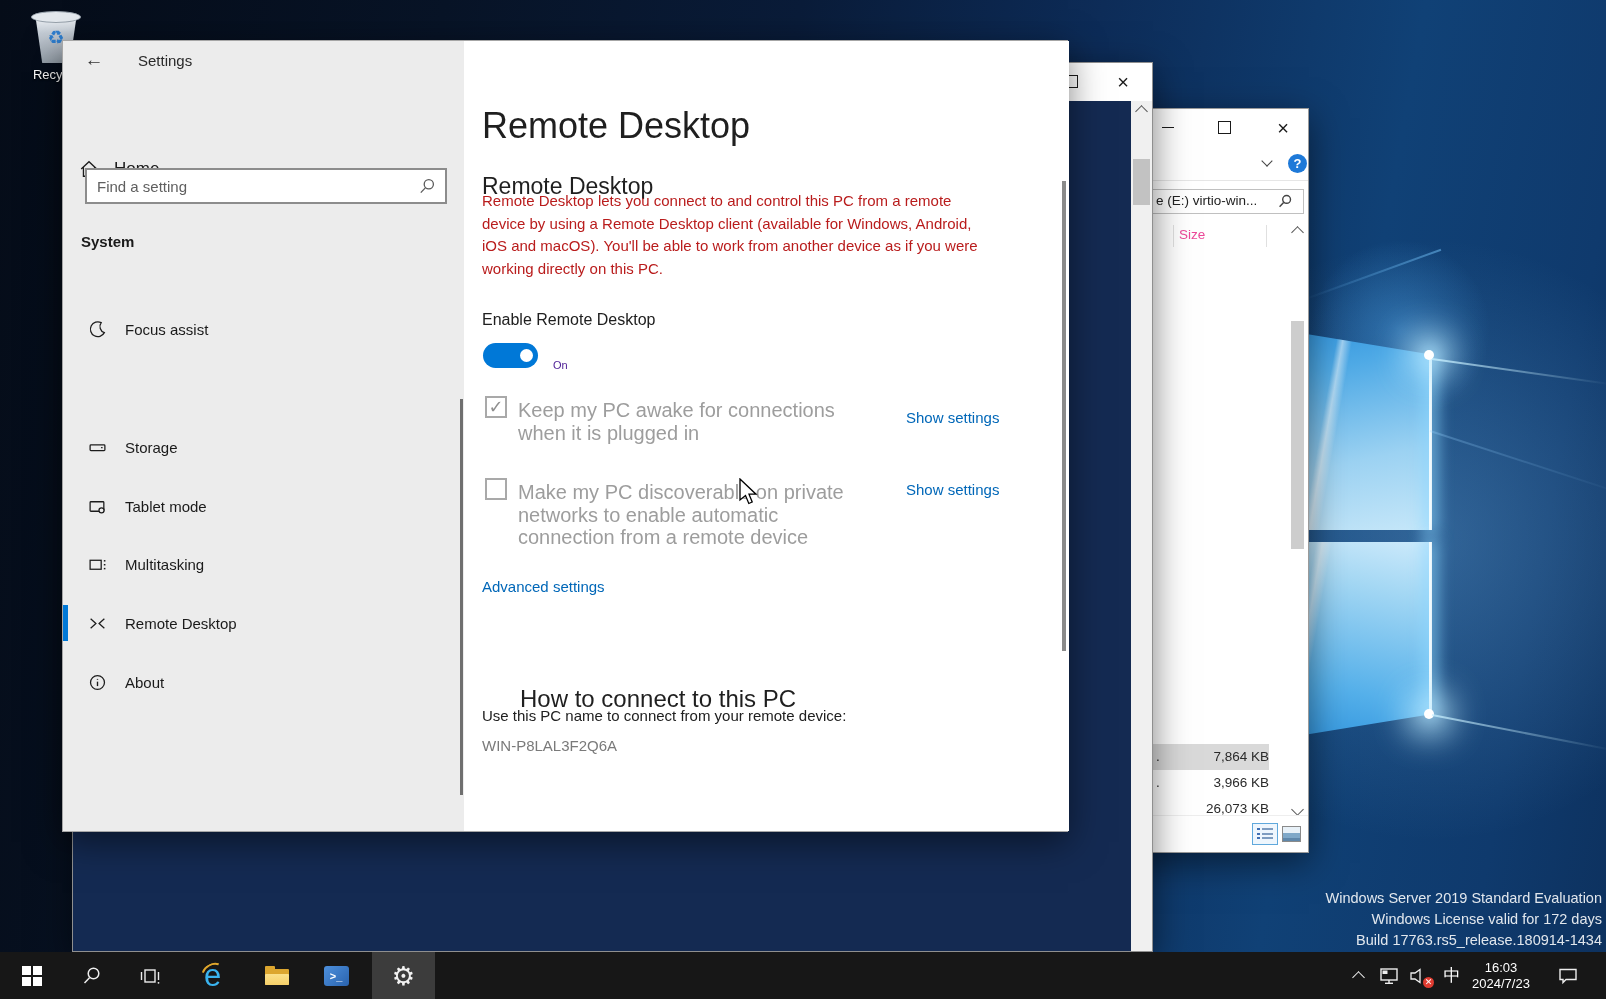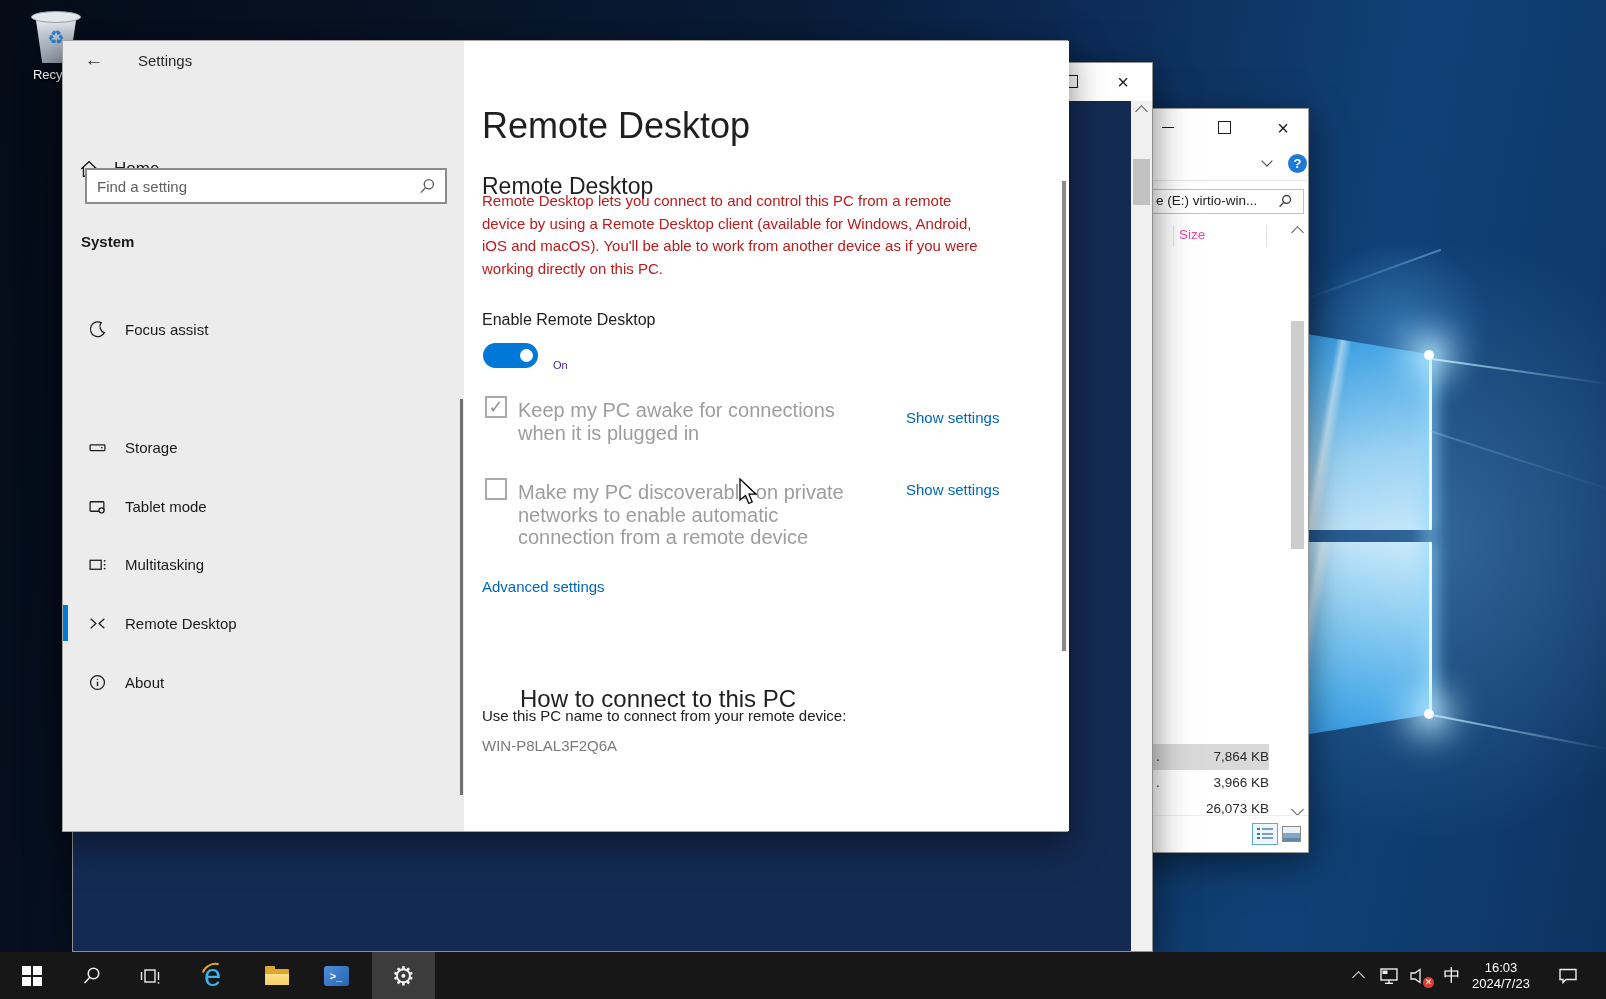--- a/index.html
+++ b/index.html
@@ -218,20 +218,25 @@
 
     <div class="recycle">
       <div class="bin-body">
         <div class="bin-cup"></div>
           <div class="bin-rim"></div>
         <div class="bin-glyph">♻</div>
       </div>
       <div class="recycle-label">Recycle</div>
     </div>
 
+    <div class="watermark">
+      <div>Windows Server 2019 Standard Evaluation</div>
+      <div>Windows License valid for 172 days</div>
+      <div>Build 17763.rs5_release.180914-1434</div>
+    </div>
   </div>
 
   <div class="win" id="explorer">
     <div class="cap-btn e-min">
         <div class="glyph-min"></div>
       </div>
     <div class="cap-btn e-max">
         <div class="glyph-max" style="width:13px;height:13px;"></div>
       </div>
     <div class="cap-btn e-close">

